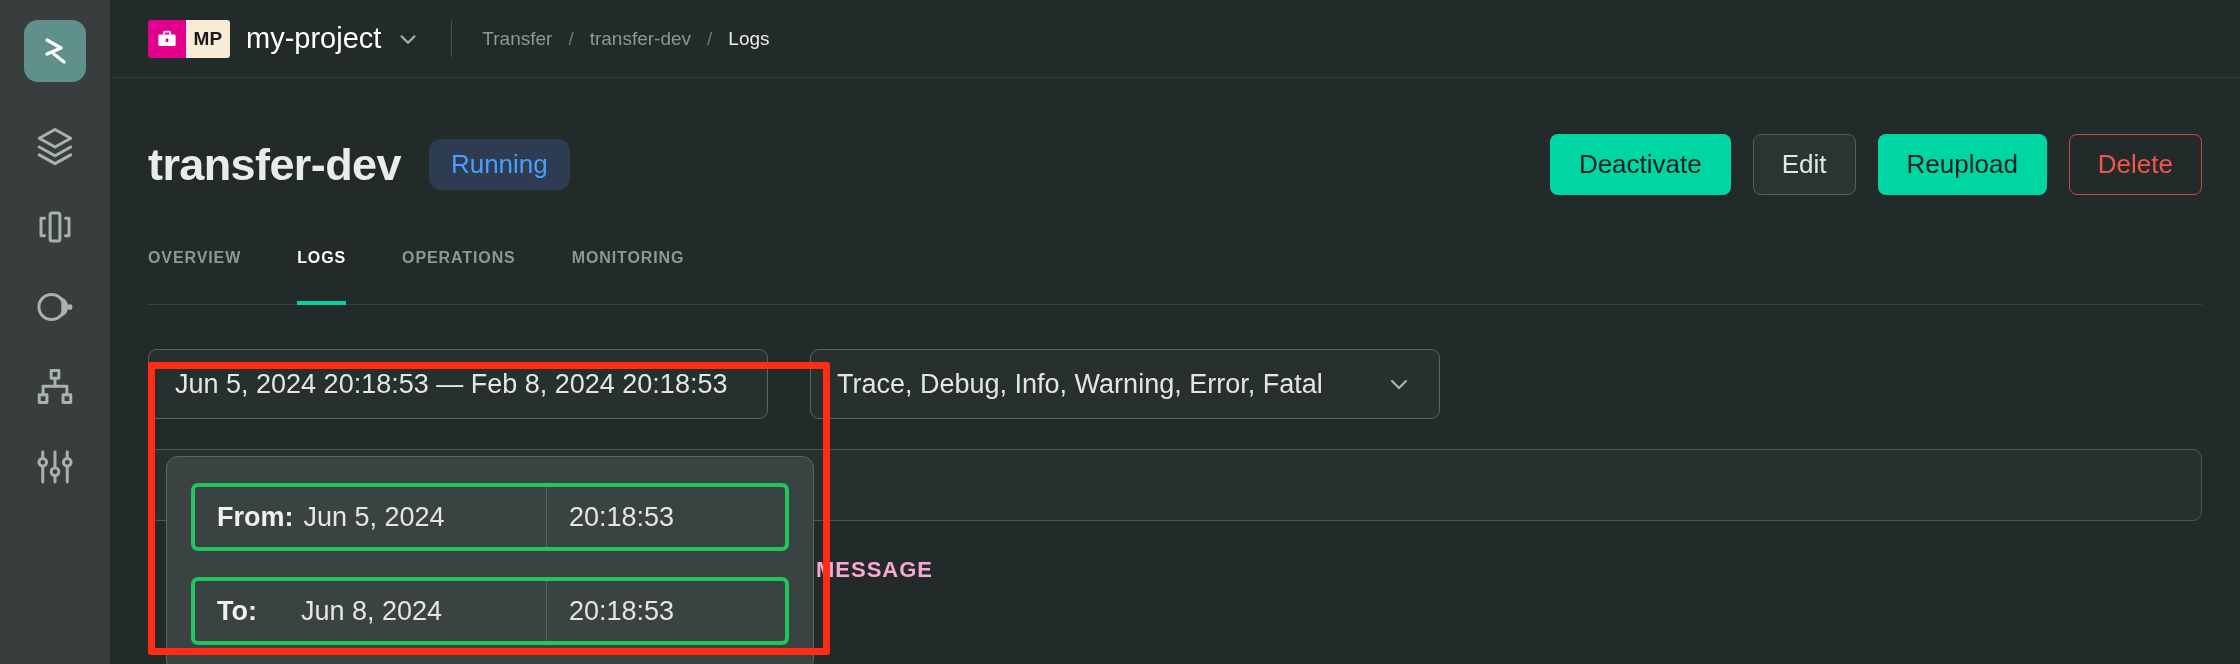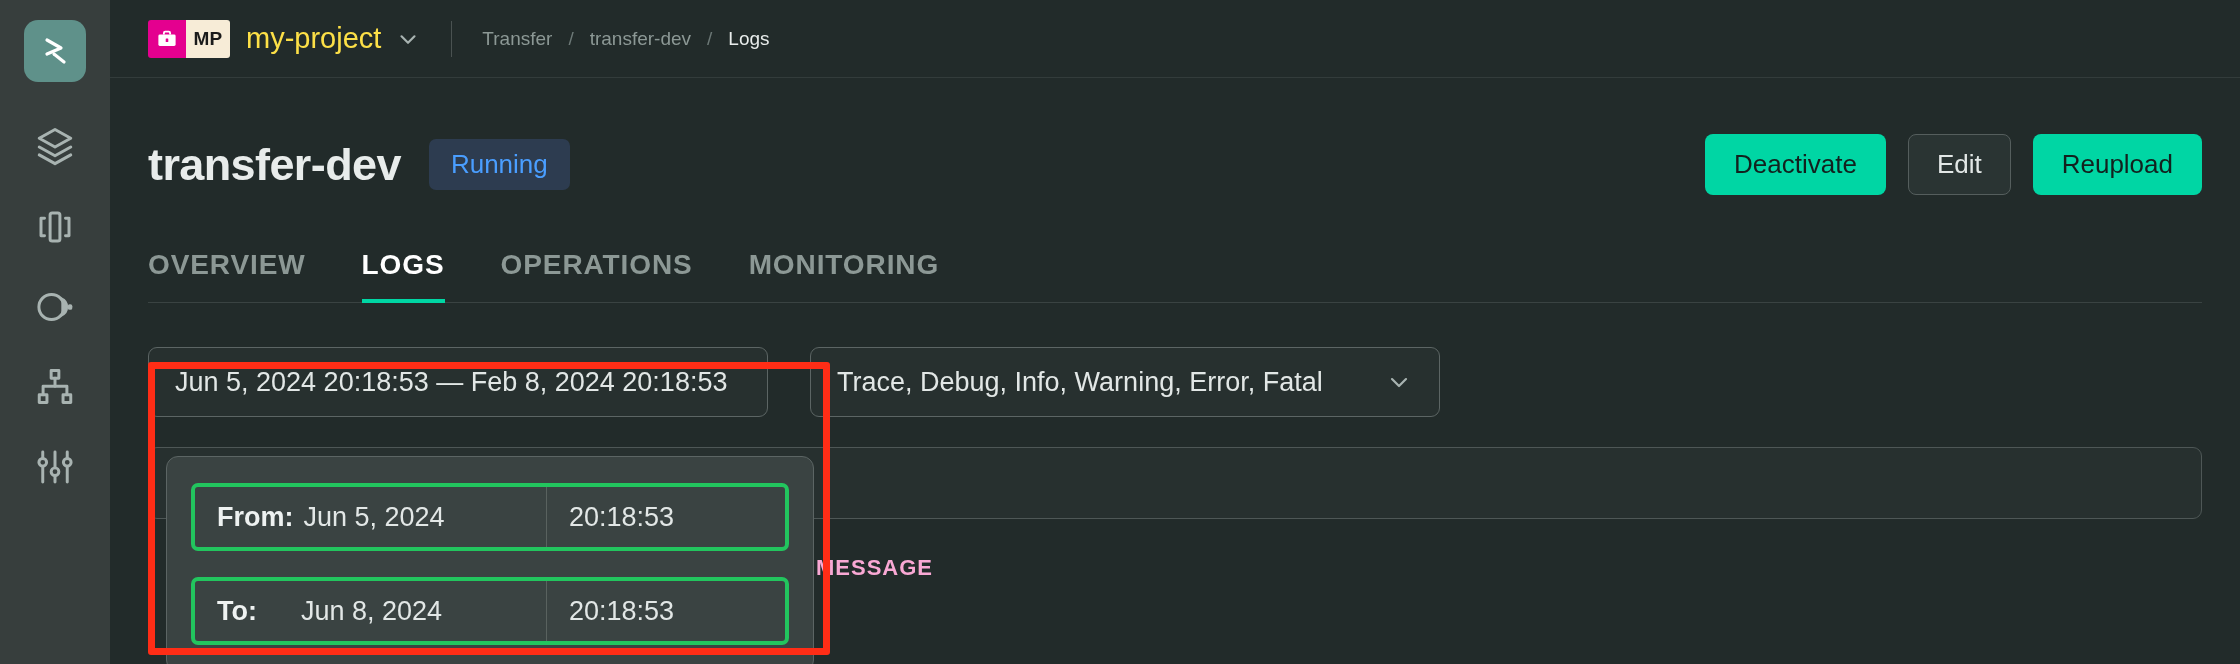--- a/index.html
+++ b/index.html
@@ -41,60 +41,60 @@
   .chip-brief {
     width:38px; height:38px; background:#e4008f; border-radius:3px 0 0 3px;
     display:flex; align-items:center; justify-content:center;
   }
   .chip-mp {
     width:44px; height:38px; background:#f7ecd7; border-radius:0 3px 3px 0;
     display:flex; align-items:center; justify-content:center;
     font-size:19px; font-weight:bold; color:#1b1b1b; letter-spacing:.3px;
   }
   .proj-name {
-    margin-left:16px; font-size:29px; color:#fde047; font-weight:400;
+    margin-left:16px; font-size:29px; color:#ffffff; font-weight:400;
     white-space:nowrap;
   }
   .proj-caret { margin-left:14px; display:flex; align-items:center; }
   .bc-sep { width:1px; height:36px; background:#4a5251; margin:0 30px; }
   .crumbs { display:flex; align-items:center; font-size:19px; white-space:nowrap; }
   .crumb { color:#8c9895; }
   .crumb.active { color:#e8eceb; }
   .crumb-slash { color:#6c7876; margin:0 16px; }
 
   
   .title-row {
     display:flex; align-items:center;
     margin:56px 38px 0 38px;
   }
   .page-title {
     font-size:45px; font-weight:bold; color:#e8eceb; letter-spacing:-.6px;
     white-space:nowrap;
   }
   .badge-running {
     margin-left:28px; background:#2d3c50; color:#4a9eff;
-    font-size:26px; padding:10px 22px; border-radius:7px; white-space:nowrap;
+    font-size:26px; padding:10px 22px; border-radius:12px; white-space:nowrap;
   }
   .actions { margin-left:auto; display:flex; align-items:center; gap:22px; }
   .btn {
     font-size:26px; padding:14px 28px; border-radius:8px; white-space:nowrap;
     cursor:pointer; border:1px solid transparent; font-family:inherit;
   }
   .btn-primary { background:#00d6a4; color:#12211e; }
   .btn-ghost { background:#2a3433; color:#e2e7e6; border-color:#555e5d; }
   .btn-danger { background:transparent; color:#f0564a; border-color:#c9483e; }
 
   
   .tabs {
     display:flex; align-items:flex-end; gap:56px;
     margin:54px 38px 0 38px; border-bottom:1px solid #3a4342;
   }
   .tab {
-    font-size:28px; font-weight:bold; letter-spacing:.9px; color:#8c9895;
-    padding-bottom:18px; cursor:pointer; border-bottom:4px solid transparent;
+    font-size:16px; font-weight:bold; letter-spacing:.9px; color:#8c9895;
+    padding-bottom:34px; cursor:pointer; border-bottom:4px solid transparent;
     margin-bottom:-1px; white-space:nowrap;
   }
   .tab.active { color:#ffffff; border-bottom-color:#00d6a4; }
 
   
   .filter-row { display:flex; align-items:center; gap:42px; margin:44px 38px 0 38px; }
   .field {
     background:#27302f; border:1px solid #5c6564; border-radius:9px;
     height:70px; display:flex; align-items:center; padding:0 26px;
     font-size:27px; color:#e2e7e6; white-space:nowrap; cursor:pointer;
@@ -250,20 +250,21 @@
     </div>
 
     <div class="title-row">
       <span class="page-title">transfer-dev</span>
       <span class="badge-running">Running</span>
 
       <div class="actions">
         <button class="btn btn-primary">Deactivate</button>
         <button class="btn btn-ghost">Edit</button>
         <button class="btn btn-primary">Reupload</button>
+        <button class="btn btn-danger">Delete</button>
       </div>
     </div>
 
     <div class="tabs">
       <div class="tab">OVERVIEW</div>
       <div class="tab active">LOGS</div>
       <div class="tab">OPERATIONS</div>
       <div class="tab">MONITORING</div>
     </div>
 

